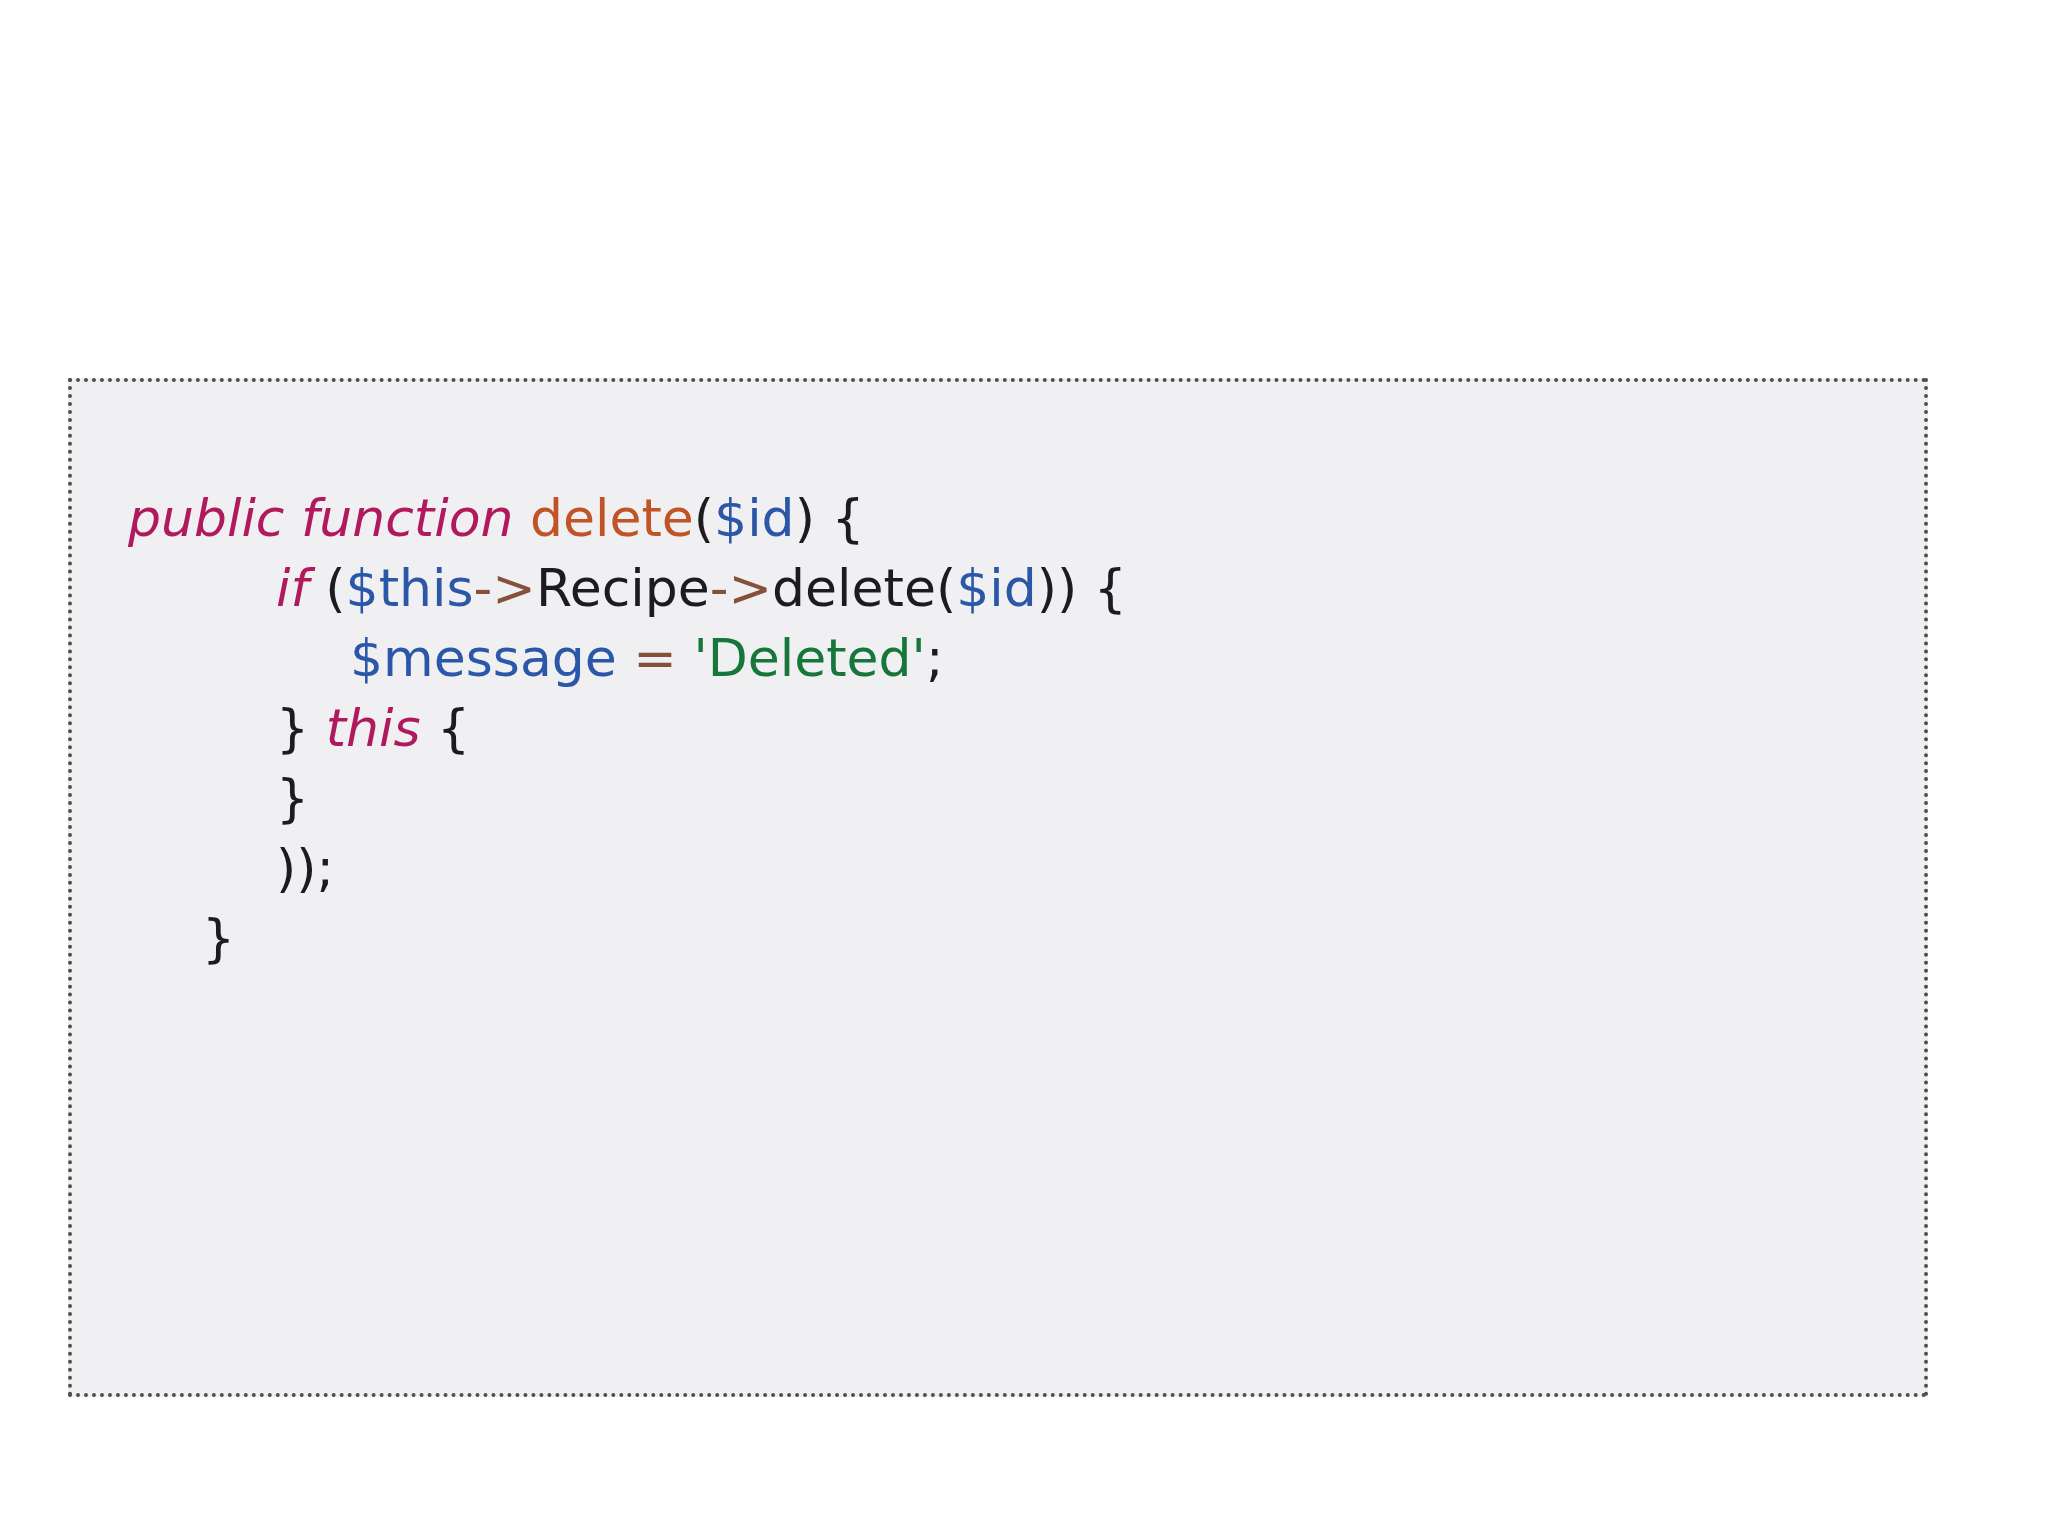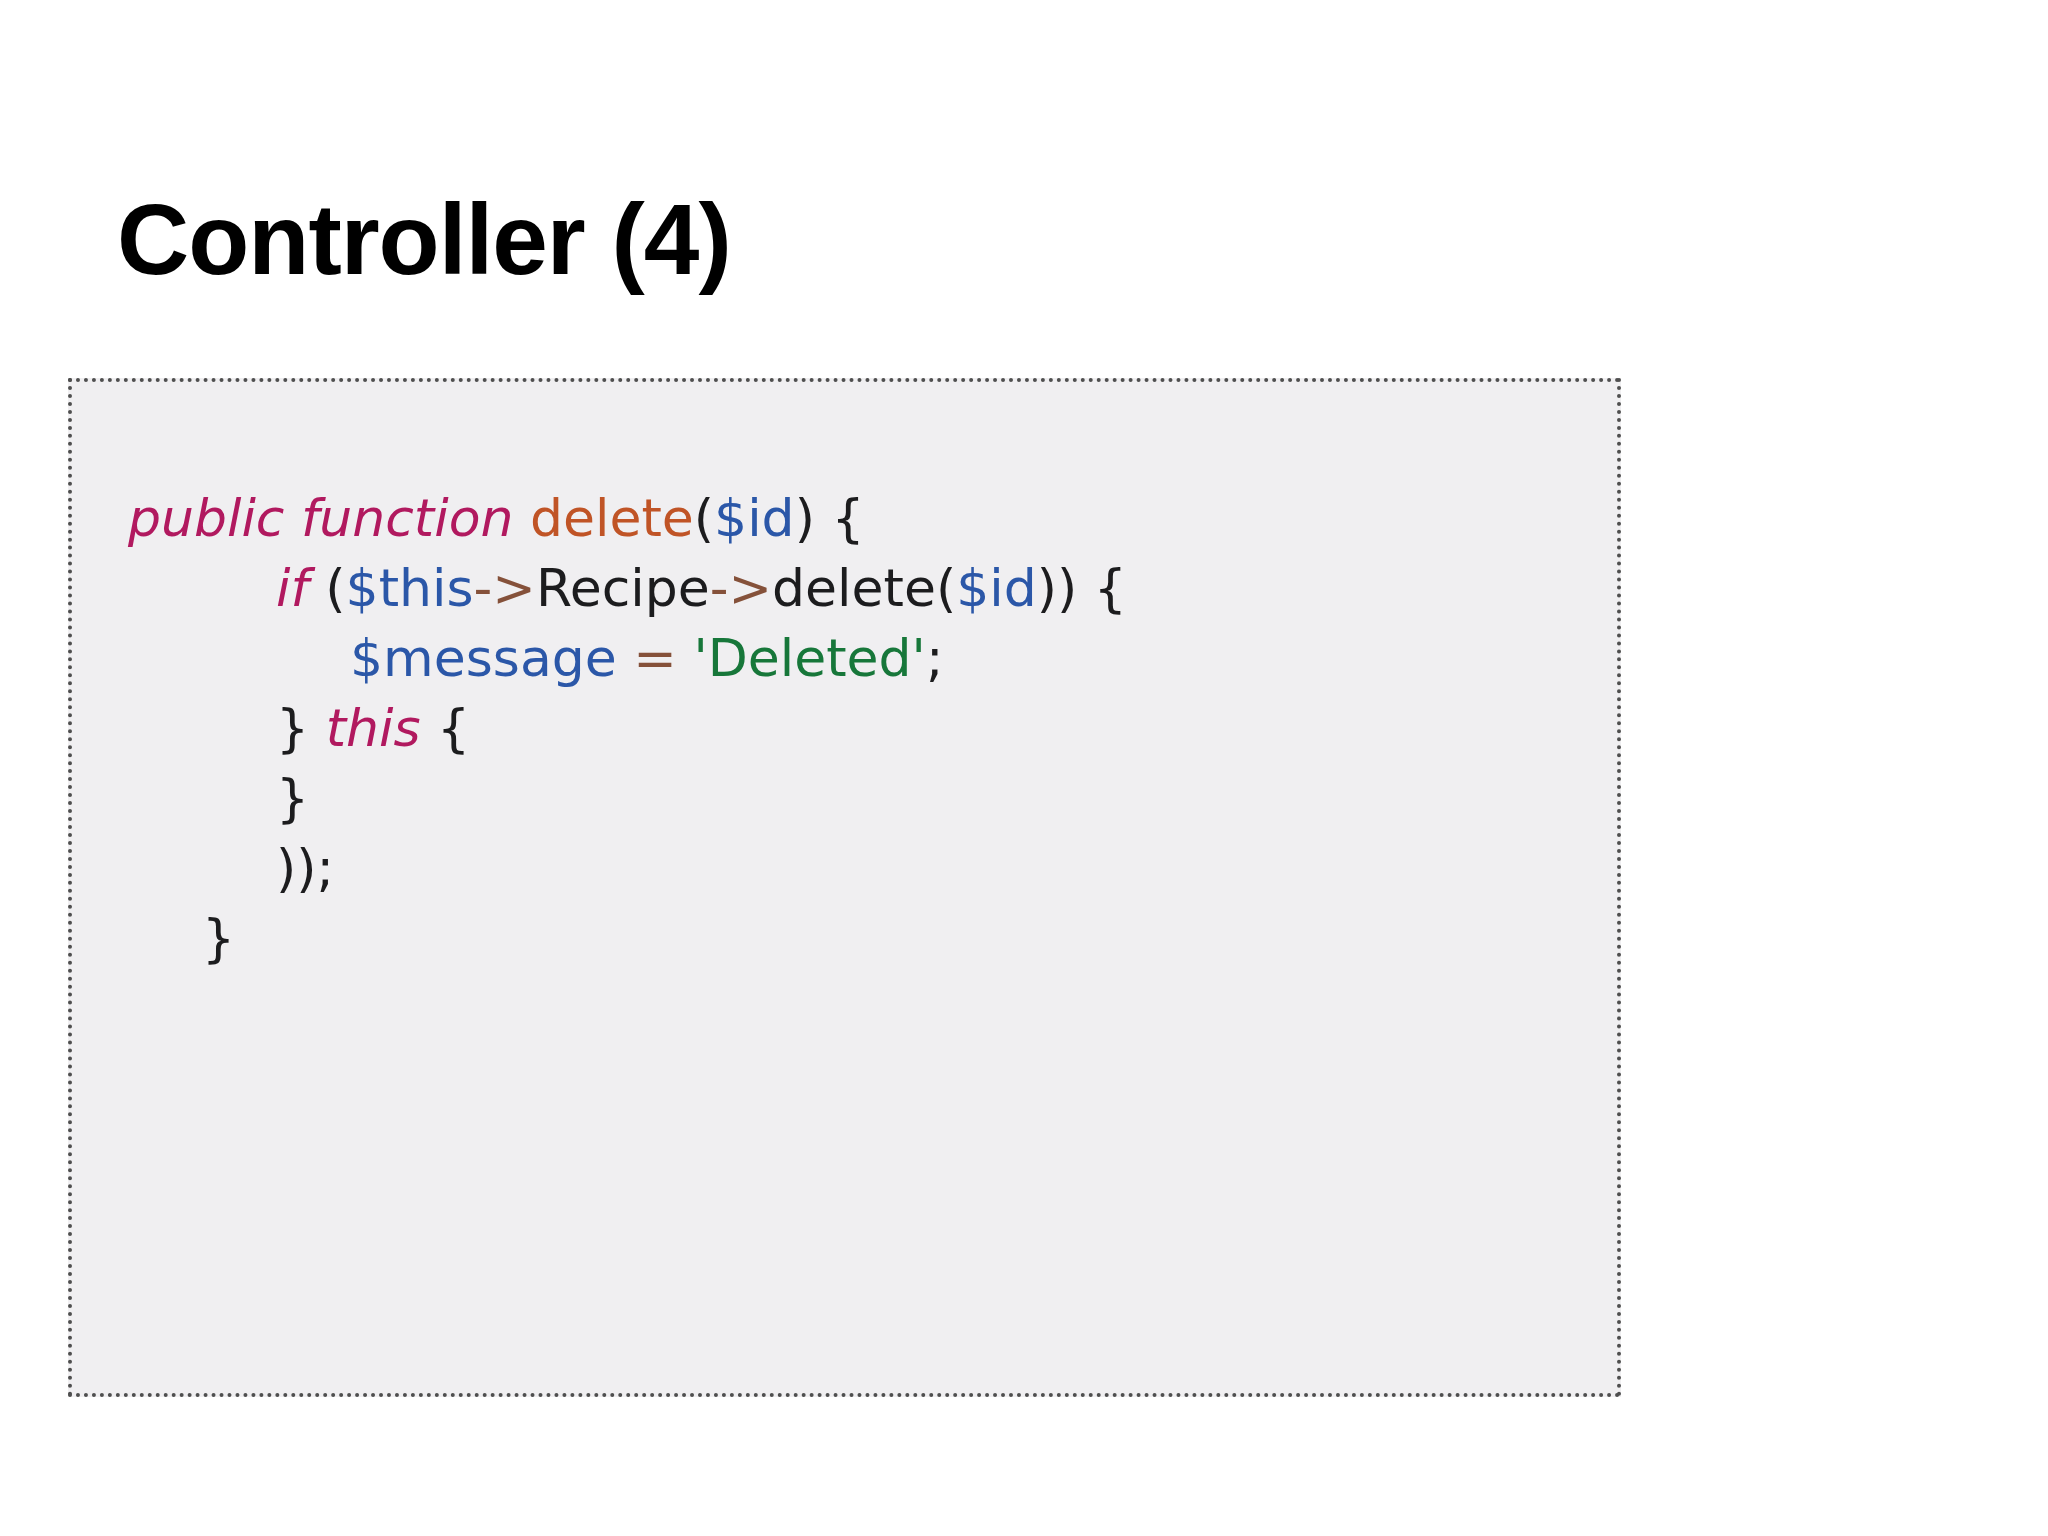--- a/index.html
+++ b/index.html
@@ -20,21 +20,21 @@
     font-size: 100px;
     line-height: 1;
     letter-spacing: -1px;
     color: var(--title-text, #000000);
     white-space: nowrap;
   }
   .code-box {
     position: absolute;
     left: 68px;
     top: 378px;
-    width: 1553px;
+    width: 1860px;
     height: 1019px;
     background: var(--code-bg, #f0eff1);
     border: 4px dotted var(--code-border, #4f4f4f);
     padding: 101px 40px 0 56px;
   }
   .code-line {
     font-size: 52px;
     line-height: 70px;
     white-space: pre;
     padding-left: calc(var(--indent, 0) * 74px);
@@ -44,21 +44,20 @@
   .tok-keyword       { color: var(--keyword, #b1195f); font-style: italic; }
   .tok-function_name { color: var(--function-name, #c05426); }
   .tok-variable      { color: var(--variable, #2b57a8); }
   .tok-operator      { color: var(--operator, #85513a); }
   .tok-string        { color: var(--string, #17773a); }
 </style>
 </head>
 <body>
 
 <div class="slide">
-  <h1 class="title">Controller (4)</h1>
 
   <div class="code-box" id="code-box">
       <div class="code-line" style="--indent: 0;"><span class="tok-keyword">public</span><span class="tok-plain"> </span><span class="tok-keyword">function</span><span class="tok-plain"> </span><span class="tok-function_name">delete</span><span class="tok-plain">(</span><span class="tok-variable">$id</span><span class="tok-plain">) {</span></div>
       <div class="code-line" style="--indent: 2;"><span class="tok-keyword">if</span><span class="tok-plain"> (</span><span class="tok-variable">$this</span><span class="tok-operator">-&gt;</span><span class="tok-plain">Recipe</span><span class="tok-operator">-&gt;</span><span class="tok-plain">delete(</span><span class="tok-variable">$id</span><span class="tok-plain">)) {</span></div>
       <div class="code-line" style="--indent: 3;"><span class="tok-variable">$message</span><span class="tok-plain"> </span><span class="tok-operator">=</span><span class="tok-plain"> </span><span class="tok-string">'Deleted'</span><span class="tok-plain">;</span></div>
       <div class="code-line" style="--indent: 2;"><span class="tok-plain">} </span><span class="tok-keyword">this</span><span class="tok-plain"> {</span></div>
       <div class="code-line" style="--indent: 2;"><span class="tok-plain">}</span></div>
       <div class="code-line" style="--indent: 2;"><span class="tok-plain">));</span></div>
       <div class="code-line" style="--indent: 1;"><span class="tok-plain">}</span></div>
     </div>

